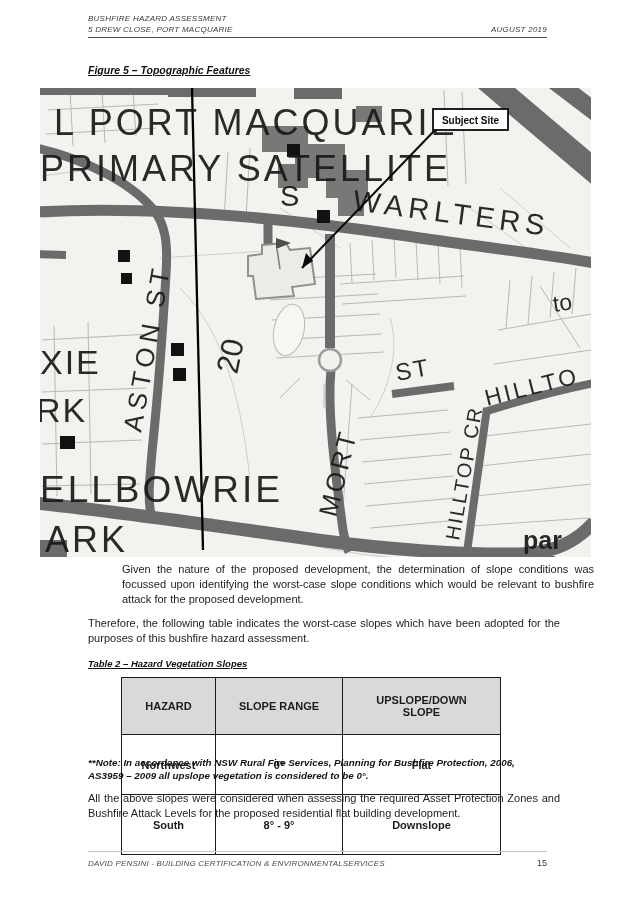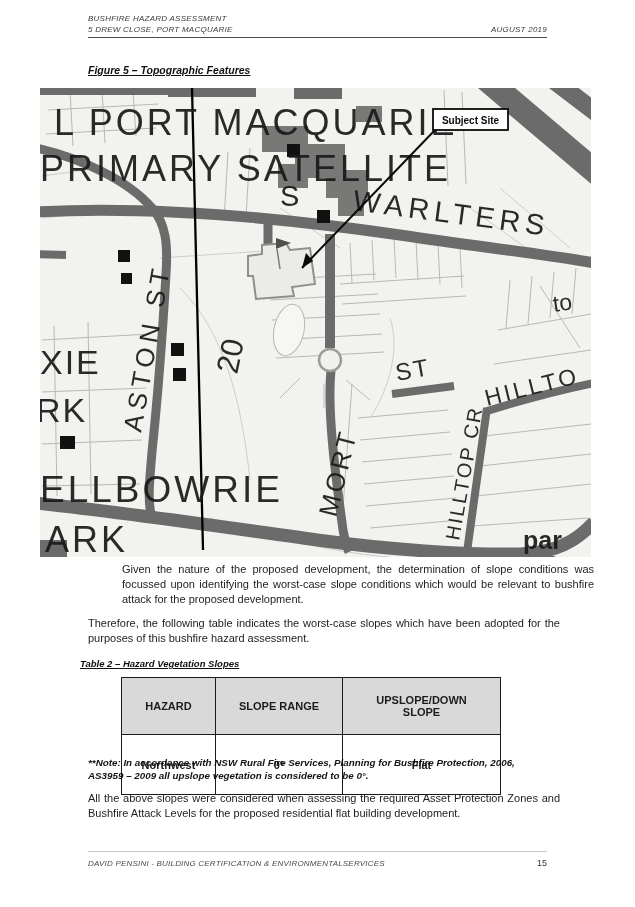--- a/index.html
+++ b/index.html
@@ -20,21 +20,21 @@
   .map-wrap{position:absolute;left:40px;top:88px;width:551px;height:469px;overflow:hidden;}
   .map-wrap svg{display:block;}
   .map-label{fill:#1a1a1a;font-family:"Liberation Sans",sans-serif;opacity:.93;}
   
   .body-par{position:absolute;left:88px;width:472px;font-size:11px;line-height:15px;
     text-align:justify;color:#1d1d1d;}
   .p1{top:562px;margin-left:34px;}
   .p2{top:616px;}
   .p3{top:791px;}
   
-  .table-caption{position:absolute;left:80px;top:658px;font-size:9.5px;
+  .table-caption{position:absolute;left:88px;top:658px;font-size:9.5px;
     font-weight:bold;font-style:italic;text-decoration:underline;color:#101010;}
   table.slopes{position:absolute;left:121px;top:677px;border-collapse:collapse;
     width:379px;table-layout:fixed;}
   table.slopes th,table.slopes td{border:1.2px solid #1a1a1a;text-align:center;
     font-size:11px;padding:16px;}
   table.slopes th{background:#d9d9d9;height:22px;font-weight:bold;}
   table.slopes td{height:27px;font-weight:bold;}
   .col-hazard{width:94px;}.col-range{width:127px;}.col-upslope{width:158px;}
   
   .note{position:absolute;left:88px;top:756px;width:448px;font-size:9.8px;
@@ -175,20 +175,25 @@
         <th>SLOPE RANGE</th>
         <th>UPSLOPE/DOWN SLOPE</th>
       </tr>
     </thead>
     <tbody>
       <tr>
         <td>Northwest</td>
         <td>0°</td>
         <td>Flat</td>
       </tr>
+      <tr>
+        <td>South</td>
+        <td>8° - 9°</td>
+        <td>Downslope</td>
+      </tr>
     </tbody>
   </table>
 
   <div class="note">**Note: In accordance with NSW Rural Fire Services, Planning for Bushfire Protection, 2006, AS3959 – 2009 all upslope vegetation is considered to be 0°.</div>
 
   <div class="body-par p3">All the above slopes were considered when assessing the required Asset Protection Zones and Bushfire Attack Levels for the proposed residential flat building development.</div>
 
   <div class="doc-footer">
     <span class="left">DAVID PENSINI - BUILDING CERTIFICATION &amp; ENVIRONMENTALSERVICES</span>
     <span class="right">15</span>

